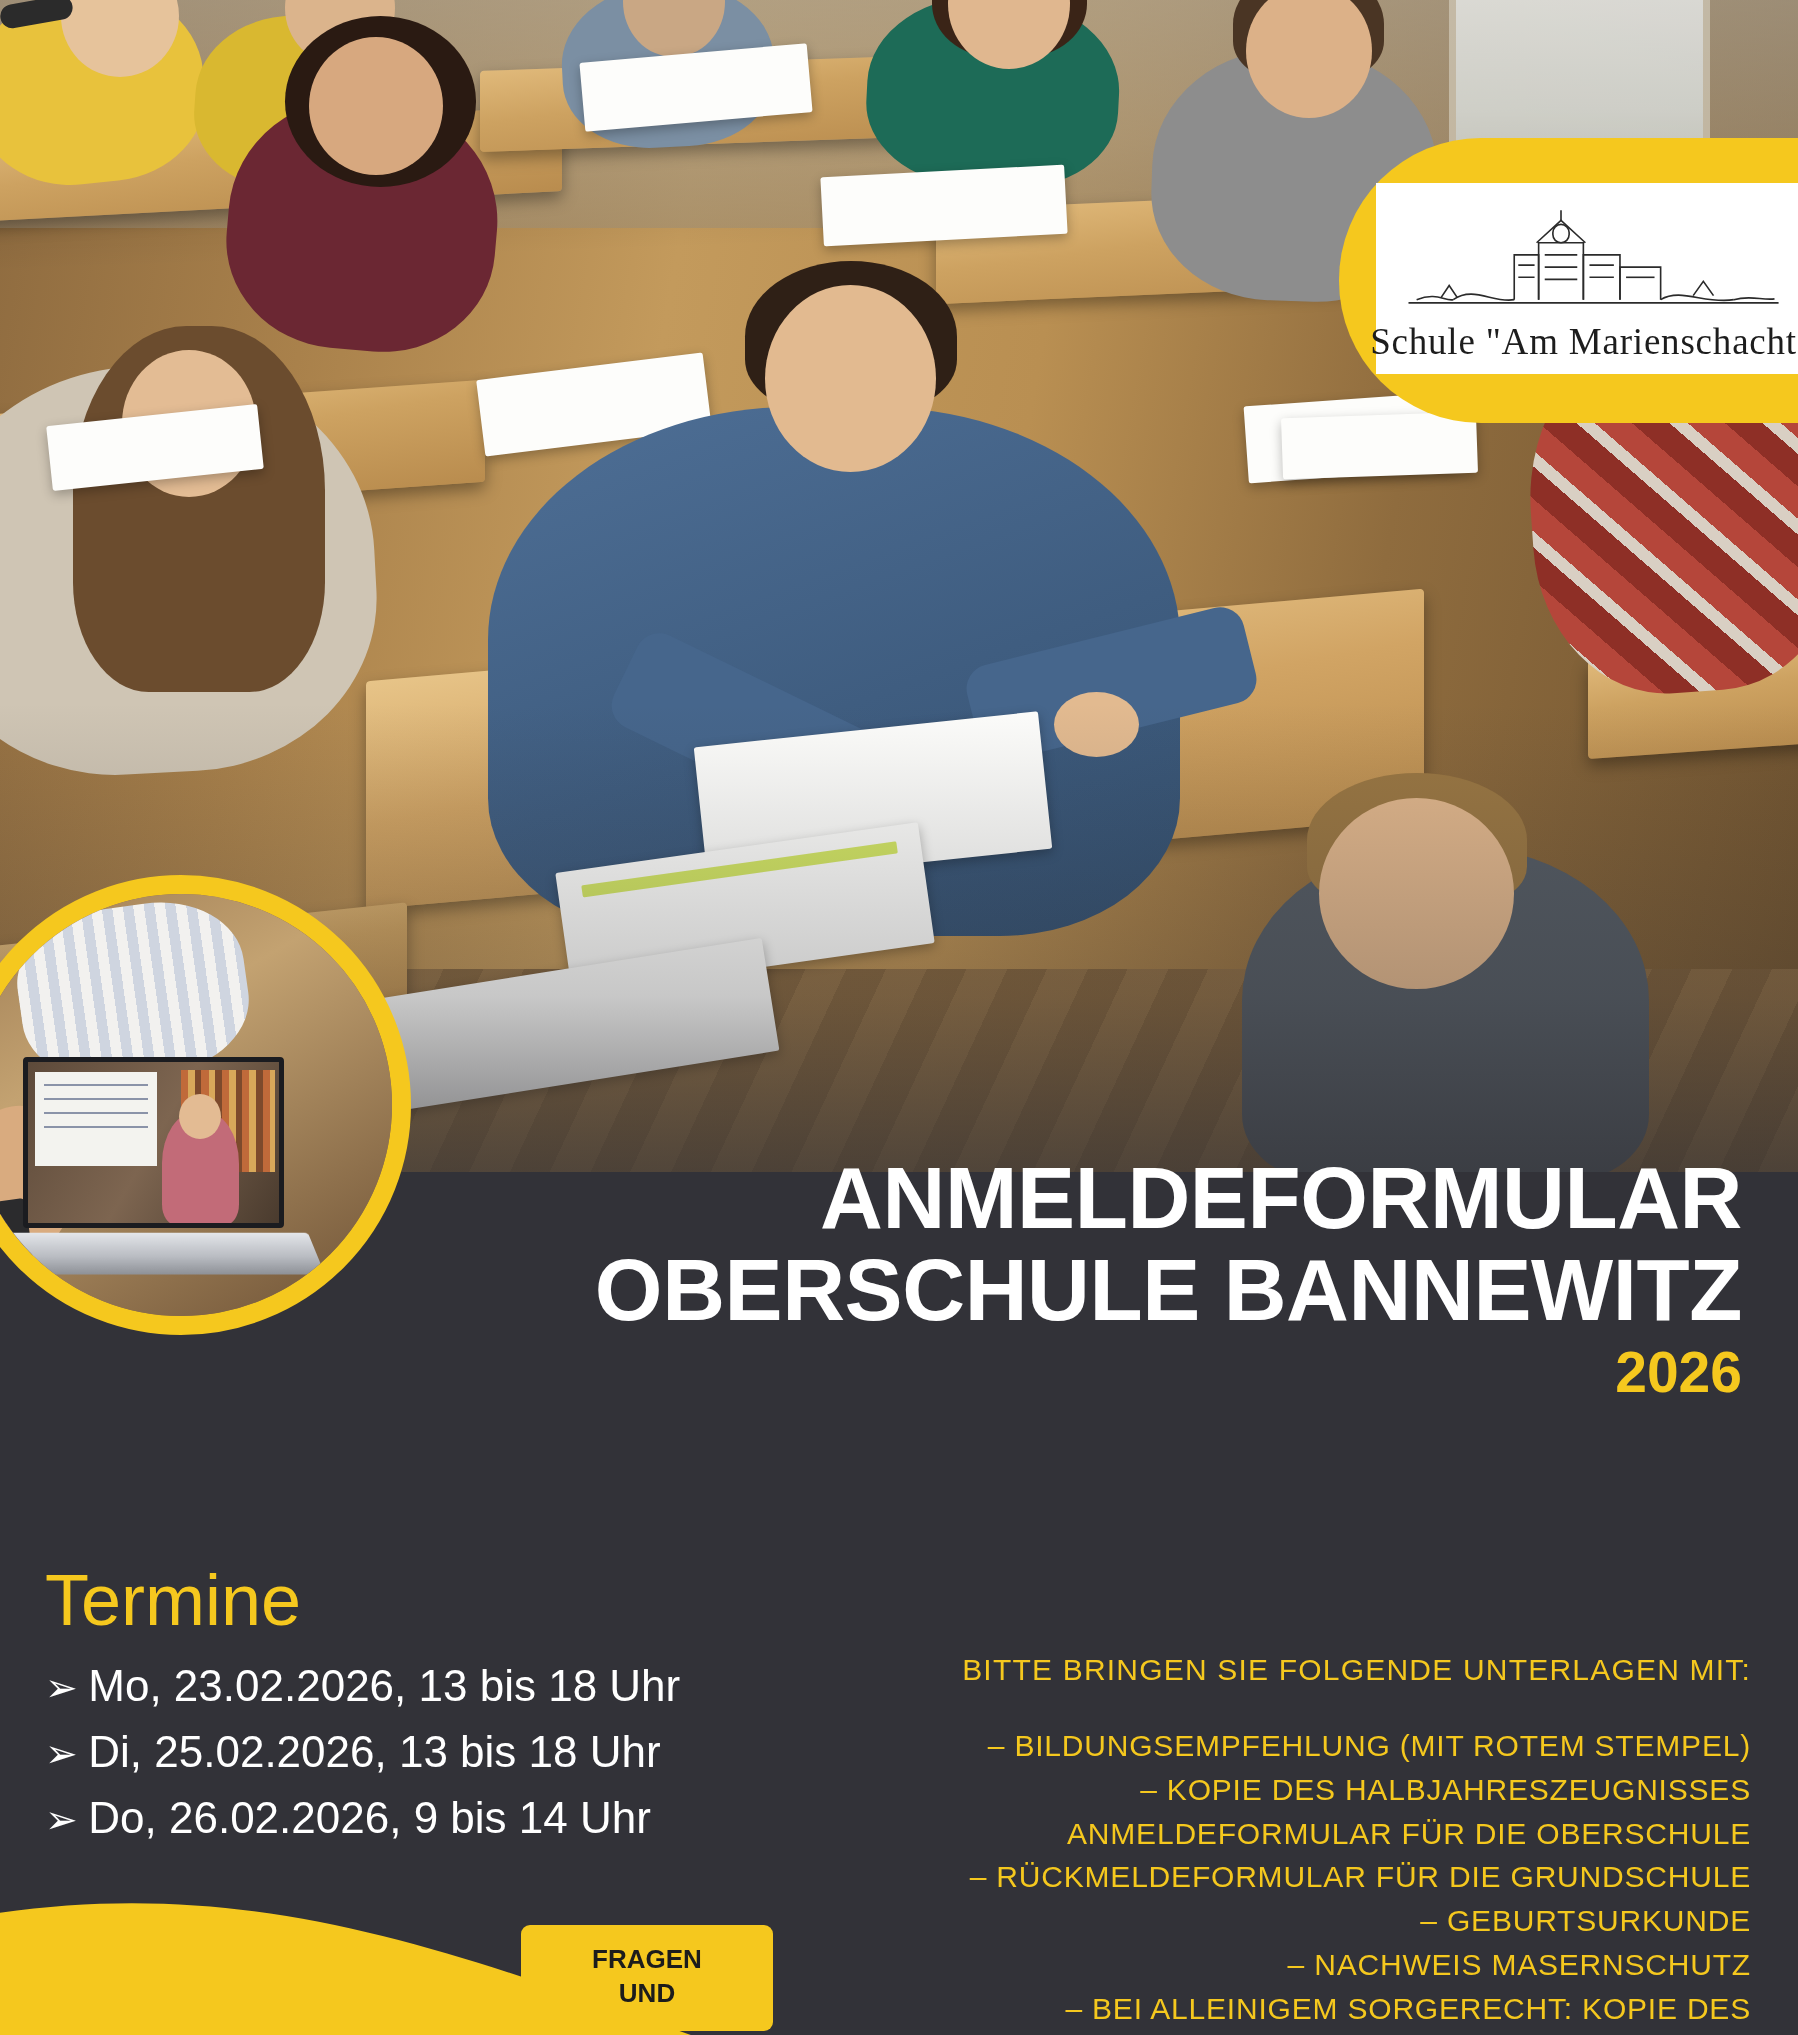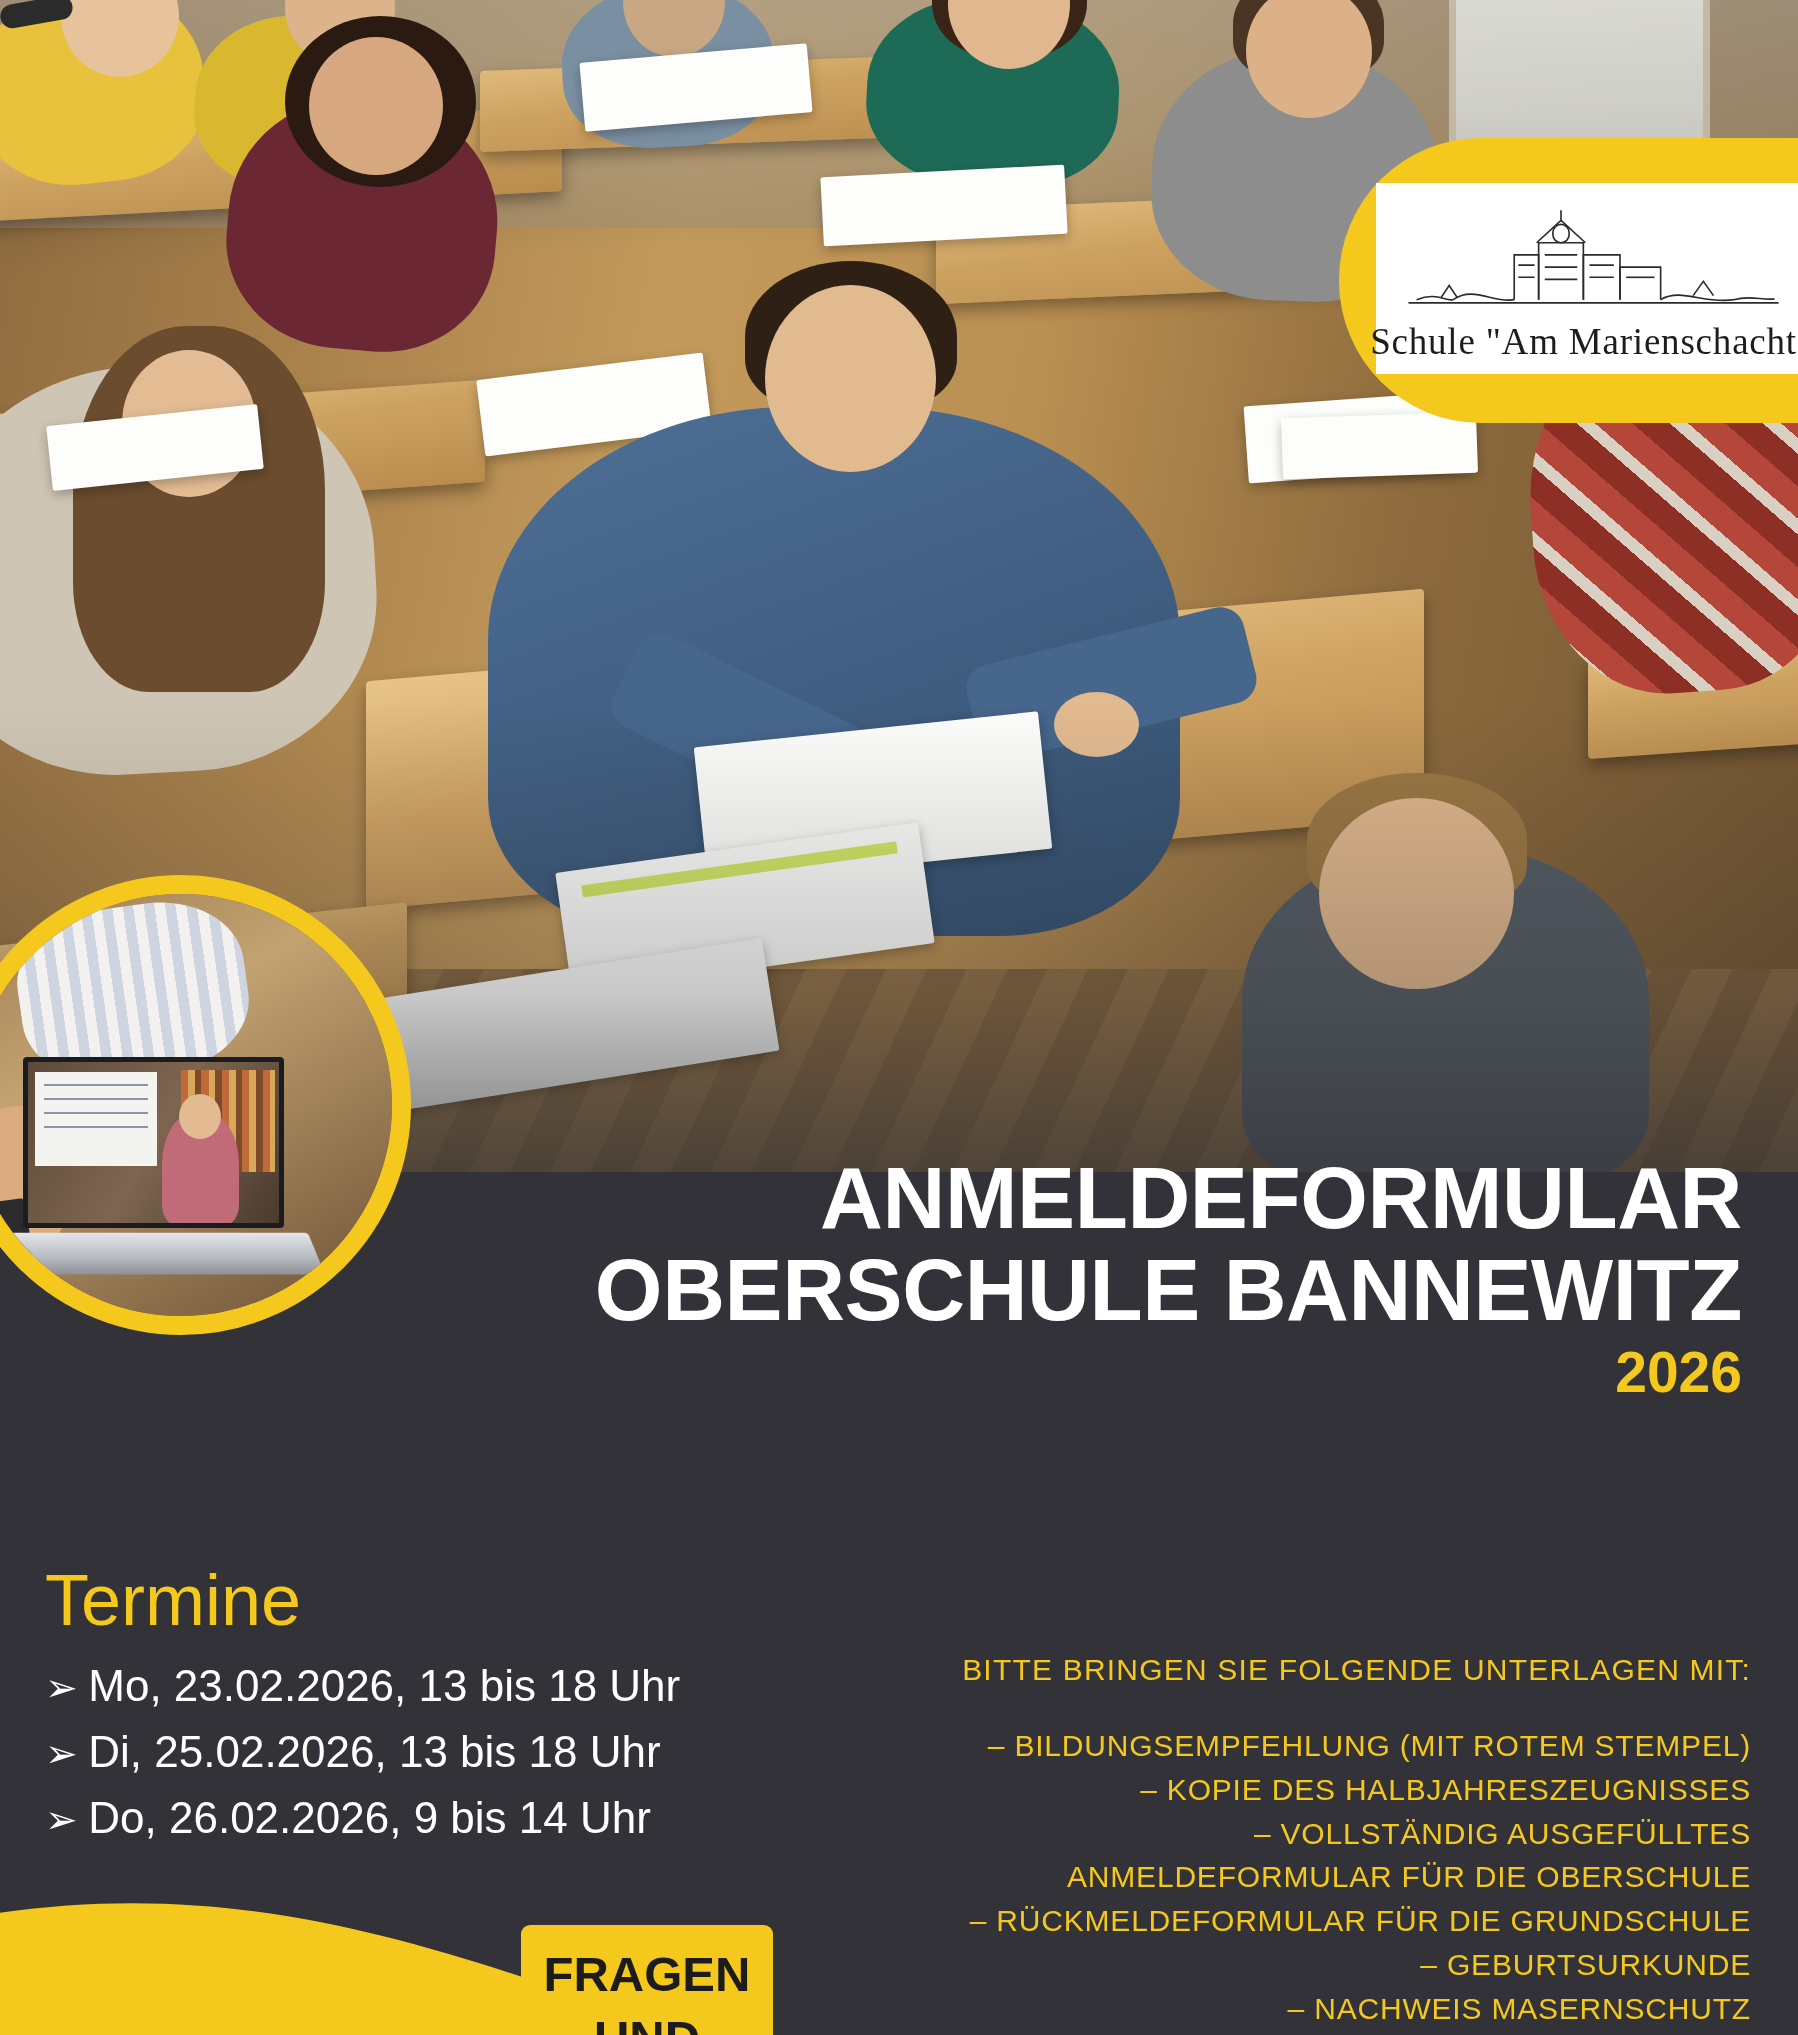--- a/index.html
+++ b/index.html
@@ -277,21 +277,21 @@
     left: 521px; top: 1925px;
     width: 252px;
     background: #f5c81e;
     border-radius: 9px;
     padding: 18px 12.2px 20.4px;
     text-align: center;
   }
   .bubble-line {
     color: #1c1c1c;
     font-weight: bold;
-    font-size: 49px;
+    font-size: 26px;
     line-height: 1.30;
   }
 </style>
 </head>
 <body>
 
 <div class="poster">
 
   <div class="photo">
     <div class="photo-bg"></div>
@@ -421,21 +421,20 @@
     <div class="termine-item">
       <span class="bullet">➢</span>
       <span>Do, 26.02.2026, 9 bis 14 Uhr</span>
     </div>
   </div>
 
   <div class="docs">
     <div class="docs-title">BITTE BRINGEN SIE FOLGENDE UNTERLAGEN MIT:</div>
     <div class="docs-item">– BILDUNGSEMPFEHLUNG (MIT ROTEM STEMPEL)</div>
     <div class="docs-item">– KOPIE DES HALBJAHRESZEUGNISSES</div>
-    <div class="docs-item">– VOLLSTÄNDIG AUSGEFÜLLTES</div>
     <div class="docs-item">ANMELDEFORMULAR FÜR DIE OBERSCHULE</div>
     <div class="docs-item">– RÜCKMELDEFORMULAR FÜR DIE GRUNDSCHULE</div>
     <div class="docs-item">– GEBURTSURKUNDE</div>
     <div class="docs-item">– NACHWEIS MASERNSCHUTZ</div>
     <div class="docs-item">– BEI ALLEINIGEM SORGERECHT: KOPIE DES</div>
 
   </div>
 
   <div class="bubble">
     <div class="bubble-line">FRAGEN</div>

